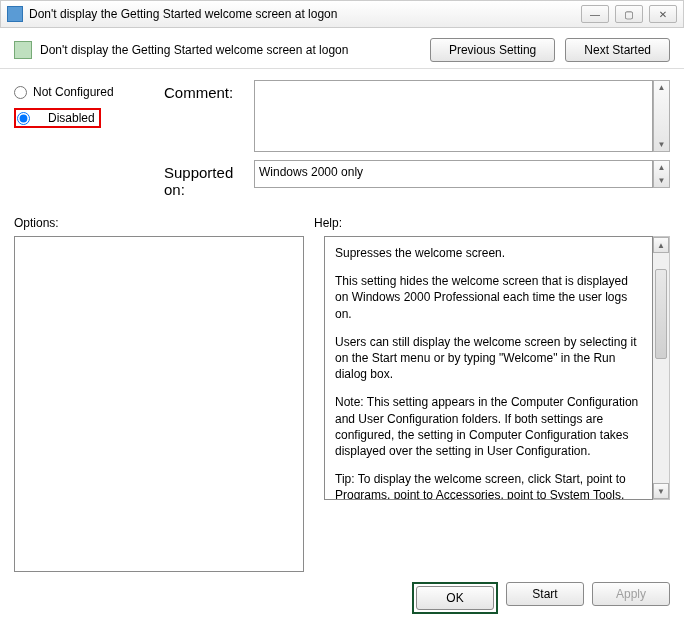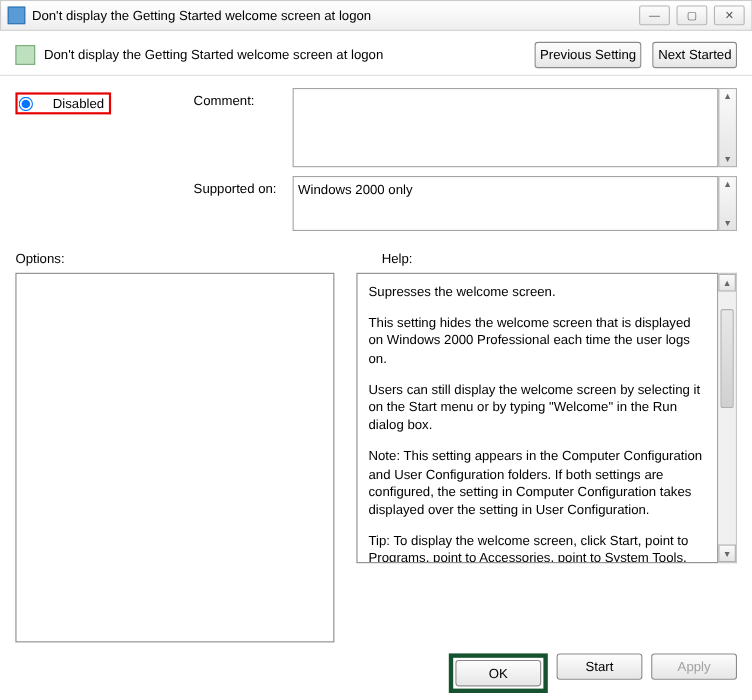--- a/index.html
+++ b/index.html
@@ -10,54 +10,54 @@
     .titlebar-text { flex: 1; font-size: 12px; }
     .win-controls { display: flex; gap: 6px; padding-right: 6px; }
     .win-btn { width: 28px; height: 18px; border: 1px solid #b5b5b5; background: linear-gradient(#fcfcfc,#eaeaea); border-radius: 2px; display: flex; align-items: center; justify-content: center; font-size: 10px; font-family: 'Segoe UI Symbol', sans-serif; color: #555; }
     
     .content { padding: 10px 14px 0 14px; }
     
     .header-row { display: flex; align-items: center; margin-bottom: 6px; }
     .header-icon { width: 18px; height: 18px; background: #bfe0bf; border: 1px solid #7a7; margin-right: 8px; }
     .header-title { font-size: 12px; }
     .header-buttons { margin-left: auto; display: flex; gap: 10px; }
-    .win-button { height: 24px; padding: 0 4px; border: 1px solid #8a8a8a; background: linear-gradient(#fdfdfd,#e6e6e6); border-radius: 3px; font-size: 12px; display: flex; align-items: center; justify-content: center; }
+    .win-button { height: 24px; padding: 0 18px; border: 1px solid #8a8a8a; background: linear-gradient(#fdfdfd,#e6e6e6); border-radius: 3px; font-size: 12px; display: flex; align-items: center; justify-content: center; }
     
     .divider { height: 2px; border-top: 1px solid #ddd; margin: 6px -14px 10px -14px; }
     
     .columns { display: flex; gap: 20px; align-items:flex-start; }
     .left-col { width: 130px; }
     .right-col { flex: 1; }
     
     .radio-row { display: flex; align-items: center; height: 24px; }
     .radio-row input { margin-right: 6px; }
     .highlight-box { border: 2px solid #e60000; padding: 1px 4px 1px 1px; display: inline-flex; align-items: center; gap: 12px; }
     
     .field-row { display: flex; margin-bottom: 8px; align-items:flex-start; }
-    .field-label { width: 90px; font-size: 12px; padding-top: 4px; margin-left: 12px; }
+    .field-label { width: 90px; font-size: 15px; padding-top: 4px; }
     .textarea-wrap { flex: 1; display:flex; }
     .comment-box { flex:1; height: 72px; border: 1px solid #a3a3a3; resize: none; font-family: inherit; font-size: 12px; padding: 2px; }
     .scroll-arrow { width: 17px; border: 1px solid #b0b0b0; background: linear-gradient(#fafafa,#e4e4e4); display: flex; flex-direction: column; justify-content: space-between; }
     .scroll-arrow span { font-size: 8px; text-align: center; color: #666; padding: 2px 0; }
-    .supported-box { flex:1; height: 50px; border: 1px solid #a3a3a3; padding: 4px; font-size: 12px; background:#fff; }
+    .supported-box { flex:1; height: 28px; border: 1px solid #a3a3a3; padding: 4px; font-size: 12px; background:#fff; }
     
-    .mid-labels { display: flex; margin-top: 10px; gap: 33px; }
+    .mid-labels { display: flex; margin-top: 10px; }
     .mid-labels .lbl-left { width: 300px; }
     .panes { display: flex; gap: 20px; margin-top: 6px; position: relative; }
     .options-pane { width: 290px; height: 336px; border: 1px solid #8a8a8a; background: #fff; }
     .help-outer { flex: 1; display: flex; height: 264px; }
     .help-pane { flex:1; border: 1px solid #8a8a8a; background: #fff; padding: 8px 10px; font-size: 12px; line-height: 1.35; overflow: hidden; }
     .help-pane p { margin-bottom: 12px; }
     .help-scroll { width: 17px; background: #f0f0f0; border: 1px solid #c7c7c7; border-left: none; display: flex; flex-direction: column; }
     .help-scroll .thumb { margin: 16px 2px 0 2px; height: 90px; background: linear-gradient(#e8e8e8,#d0d0d0); border: 1px solid #b0b0b0; border-radius: 2px; }
     .help-scroll .arrow { height: 16px; font-size: 8px; text-align: center; color: #666; line-height: 16px; background: linear-gradient(#fafafa,#e4e4e4); border: 1px solid #b0b0b0; margin: 0; }
     .help-scroll .track { flex:1; }
     
     .footer { display: flex; justify-content: flex-end; gap: 8px; padding: 10px 14px; }
-    .ok-highlight { border: 4px solid #14532d; padding: 2px; }
+    .ok-highlight { border: 2px solid #14532d; padding: 2px; }
     .footer .win-button { width: 78px; }
     .win-button.disabled { color: #a0a0a0; }
   </style>
 </head>
 <body>
 
 <div class="titlebar">
   <span class="titlebar-icon"></span>
   <span class="titlebar-text">Don't display the Getting Started welcome screen at logon</span>
   <div class="win-controls">
@@ -74,20 +74,24 @@
     <span class="header-title">Don't display the Getting Started welcome screen at logon</span>
     <div class="header-buttons">
       <div class="win-button">Previous Setting</div>
       <div class="win-button">Next Started</div>
     </div>
   </div>
   <div class="divider"></div>
 
   <div class="columns">
     <div class="left-col">
+      <div class="radio-row">
+        <input type="radio" name="state" style="">
+        <label>Not Configured</label>
+      </div>
       <div class="radio-row" style="margin-top:2px;">
         <span class="highlight-box">
           <input type="radio" name="state" checked="" style="">
           <label>Disabled</label>
         </span>
       </div>
     </div>
     <div class="right-col">
       <div class="field-row">
         <div class="field-label">Comment:</div>

